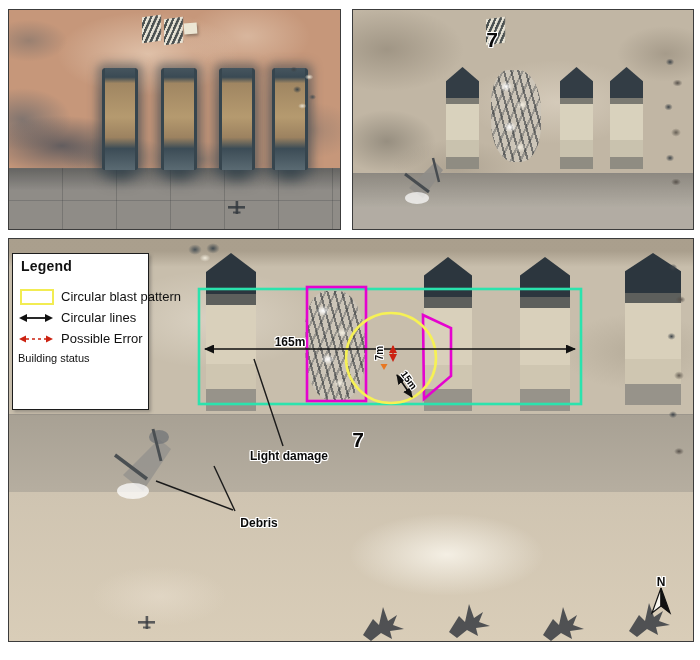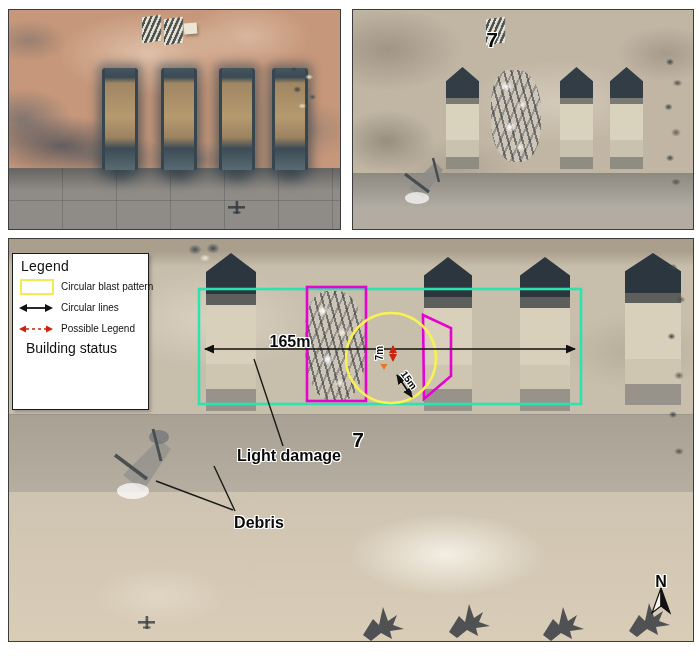--- a/index.html
+++ b/index.html
@@ -99,34 +99,34 @@
       radial-gradient(9px 7px at 25% 40%, #4a5257, rgba(0,0,0,0) 75%),
       radial-gradient(9px 7px at 70% 35%, #434b50, rgba(0,0,0,0) 75%),
       radial-gradient(7px 5px at 50% 75%, #efe9da, rgba(0,0,0,0) 75%);}
   .acft{position:absolute;filter:blur(.6px);}
   .overlay{position:absolute;left:0;top:0;width:684px;height:402px;}
 
   
   .mlab{position:absolute;font-weight:bold;color:#0a0a0a;white-space:nowrap;
     text-shadow:-1px -1px 0 #fff,1px -1px 0 #fff,-1px 1px 0 #fff,1px 1px 0 #fff,0 1px 0 #fff,0 -1px 0 #fff,1px 0 0 #fff,-1px 0 0 #fff;
     transform:translate(-50%,-50%);}
-  .s11{font-size:16px;} .s10{font-size:10px;} .s21{font-size:21px;}
+  .s11{font-size:12px;} .s10{font-size:10px;} .s21{font-size:21px;}
 
   
   .legend{position:absolute;left:3px;top:14px;width:137px;height:157px;background:#ffffff;
     border:1px solid #1c1c1c;box-sizing:border-box;padding:3px 0 0 5px;box-shadow:2px 2px 3px rgba(60,60,60,.35);}
-  .legend-title{font-size:14px;font-weight:normal;color:#111;margin:1px 0 2px 3px;letter-spacing:.2px;}
+  .legend-title{font-size:14px;font-weight:bold;color:#111;margin:1px 0 12px 3px;letter-spacing:.2px;}
   .lrow{display:flex;align-items:center;height:21px;}
   .sw{display:inline-block;width:30px;height:12px;background:#fff;border:2px solid #000;margin-left:2px;flex:0 0 auto;}
   .sw-yellow{border-color:#f2ec52;}
   .sw-cyan{border-color:#2be3ad;}
   .sw-magenta{border-color:#e503cf;}
   .lsvg{width:36px;height:10px;margin-left:0;flex:0 0 auto;}
-  .llab{font-size:10px;color:#111;margin-left:7px;white-space:nowrap;}
-  .lgroup{font-size:14px;color:#111;height:17px;display:flex;align-items:center;margin-left:8px;}
+  .llab{font-size:13px;color:#111;margin-left:7px;white-space:nowrap;}
+  .lgroup{font-size:11px;color:#111;height:17px;display:flex;align-items:center;margin-left:0;}
 </style>
 </head>
 <body>
 
 <div class="stage">
 
   <div class="panel panel-tl">
     <div class="apron-tl"></div>
     <div class="hA" style="left:93px;"></div>
     <div class="hA" style="left:152px;"></div>
@@ -245,19 +245,19 @@
           <path d="M27,1 L35,5 L27,9 z" fill="#111"></path>
         </svg>
         <span class="llab">Circular lines</span>
       </div>
       <div class="lrow">
         <svg class="lsvg" viewBox="0 0 36 10">
           <line x1="8" y1="5" x2="28" y2="5" stroke="#cc2211" stroke-width="1.4" stroke-dasharray="3,3"></line>
           <path d="M8,1.5 L1,5 L8,8.5 z" fill="#cc2211"></path>
           <path d="M28,1.5 L35,5 L28,8.5 z" fill="#cc2211"></path>
         </svg>
-        <span class="llab">Possible Legend</span>
+        <span class="llab">Possible Error</span>
       </div>
       <div class="lgroup">Building status</div>
     </div>
   </div>
 
 </div>
 
 </body></html>

